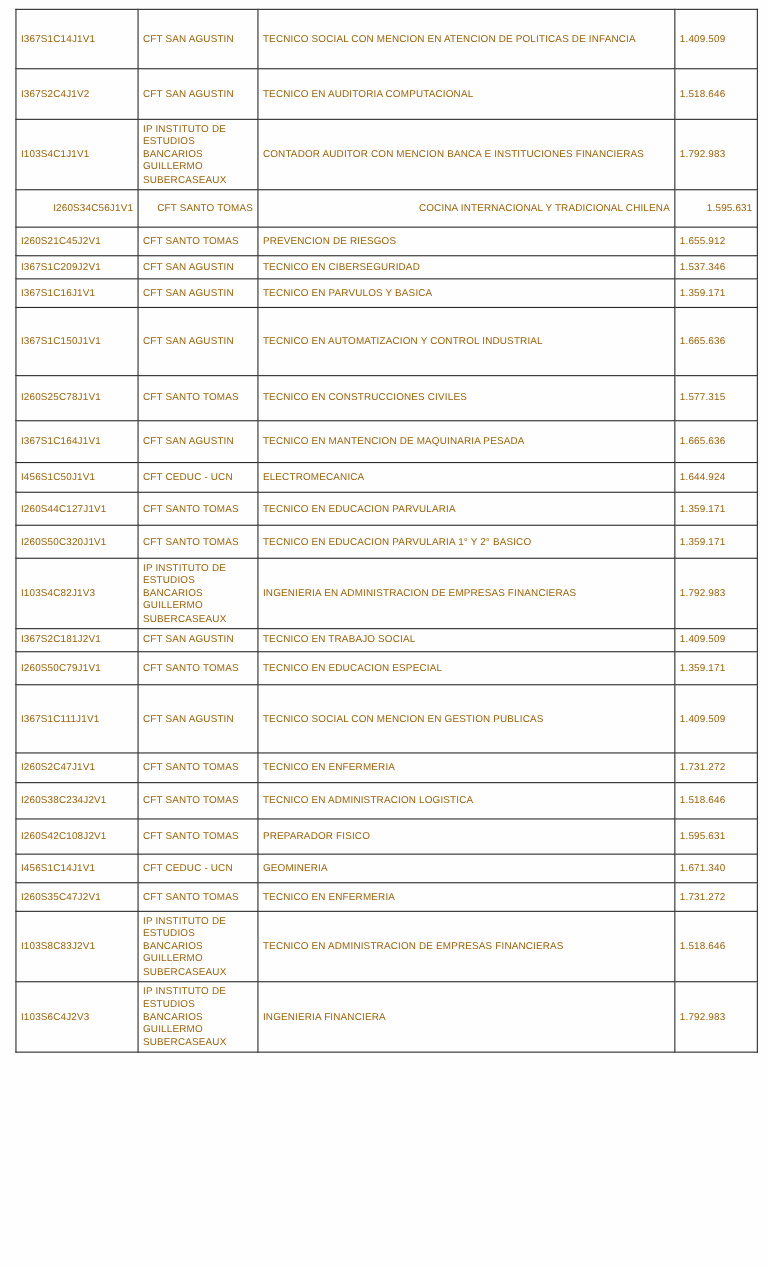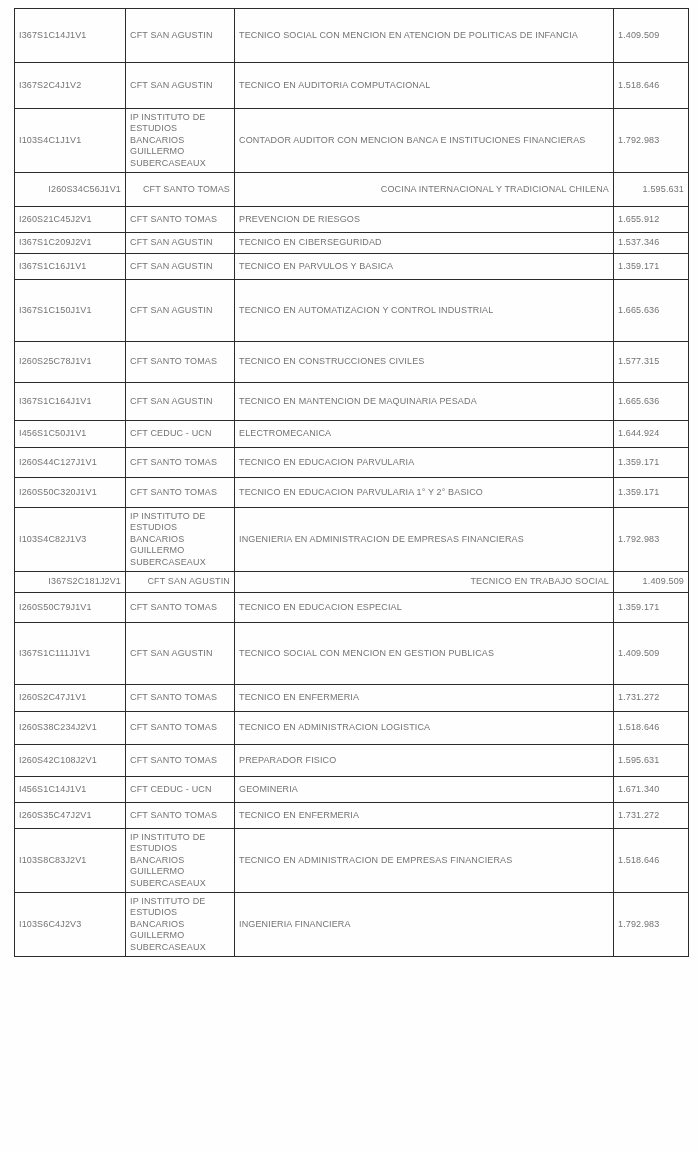--- a/index.html
+++ b/index.html
@@ -12,21 +12,21 @@
     width: 698px;
     height: 1151px;
     background: #fefefe;
     box-sizing: border-box;
     padding: 8px 14px;
   }
   table.doc-table {
     border-collapse: collapse;
     width: 670px;
     table-layout: fixed;
-    color: #737373;
+    color: #a16207;
   }
   table.doc-table td {
     border: 1px solid #2b2b2b;
     font-size: 9px;
     line-height: 11.5px;
     letter-spacing: 0.15px;
     vertical-align: middle;
     padding: 2px 4px;
     overflow: hidden;
     word-wrap: break-word;
@@ -119,21 +119,21 @@
           <td class="col-institution">CFT SANTO TOMAS</td>
           <td class="col-program">TECNICO EN EDUCACION PARVULARIA 1° Y 2° BASICO</td>
           <td class="col-value">1.359.171</td>
         </tr>
         <tr style="height: 64px;">
           <td class="col-code">I103S4C82J1V3</td>
           <td class="col-institution">IP INSTITUTO DE ESTUDIOS BANCARIOS GUILLERMO SUBERCASEAUX</td>
           <td class="col-program">INGENIERIA EN ADMINISTRACION DE EMPRESAS FINANCIERAS</td>
           <td class="col-value">1.792.983</td>
         </tr>
-        <tr style="height: 21px; text-align: right;">
+        <tr style="height: 21px;">
           <td class="col-code">I367S2C181J2V1</td>
           <td class="col-institution">CFT SAN AGUSTIN</td>
           <td class="col-program">TECNICO EN TRABAJO SOCIAL</td>
           <td class="col-value">1.409.509</td>
         </tr>
         <tr style="height: 30px;">
           <td class="col-code">I260S50C79J1V1</td>
           <td class="col-institution">CFT SANTO TOMAS</td>
           <td class="col-program">TECNICO EN EDUCACION ESPECIAL</td>
           <td class="col-value">1.359.171</td>

